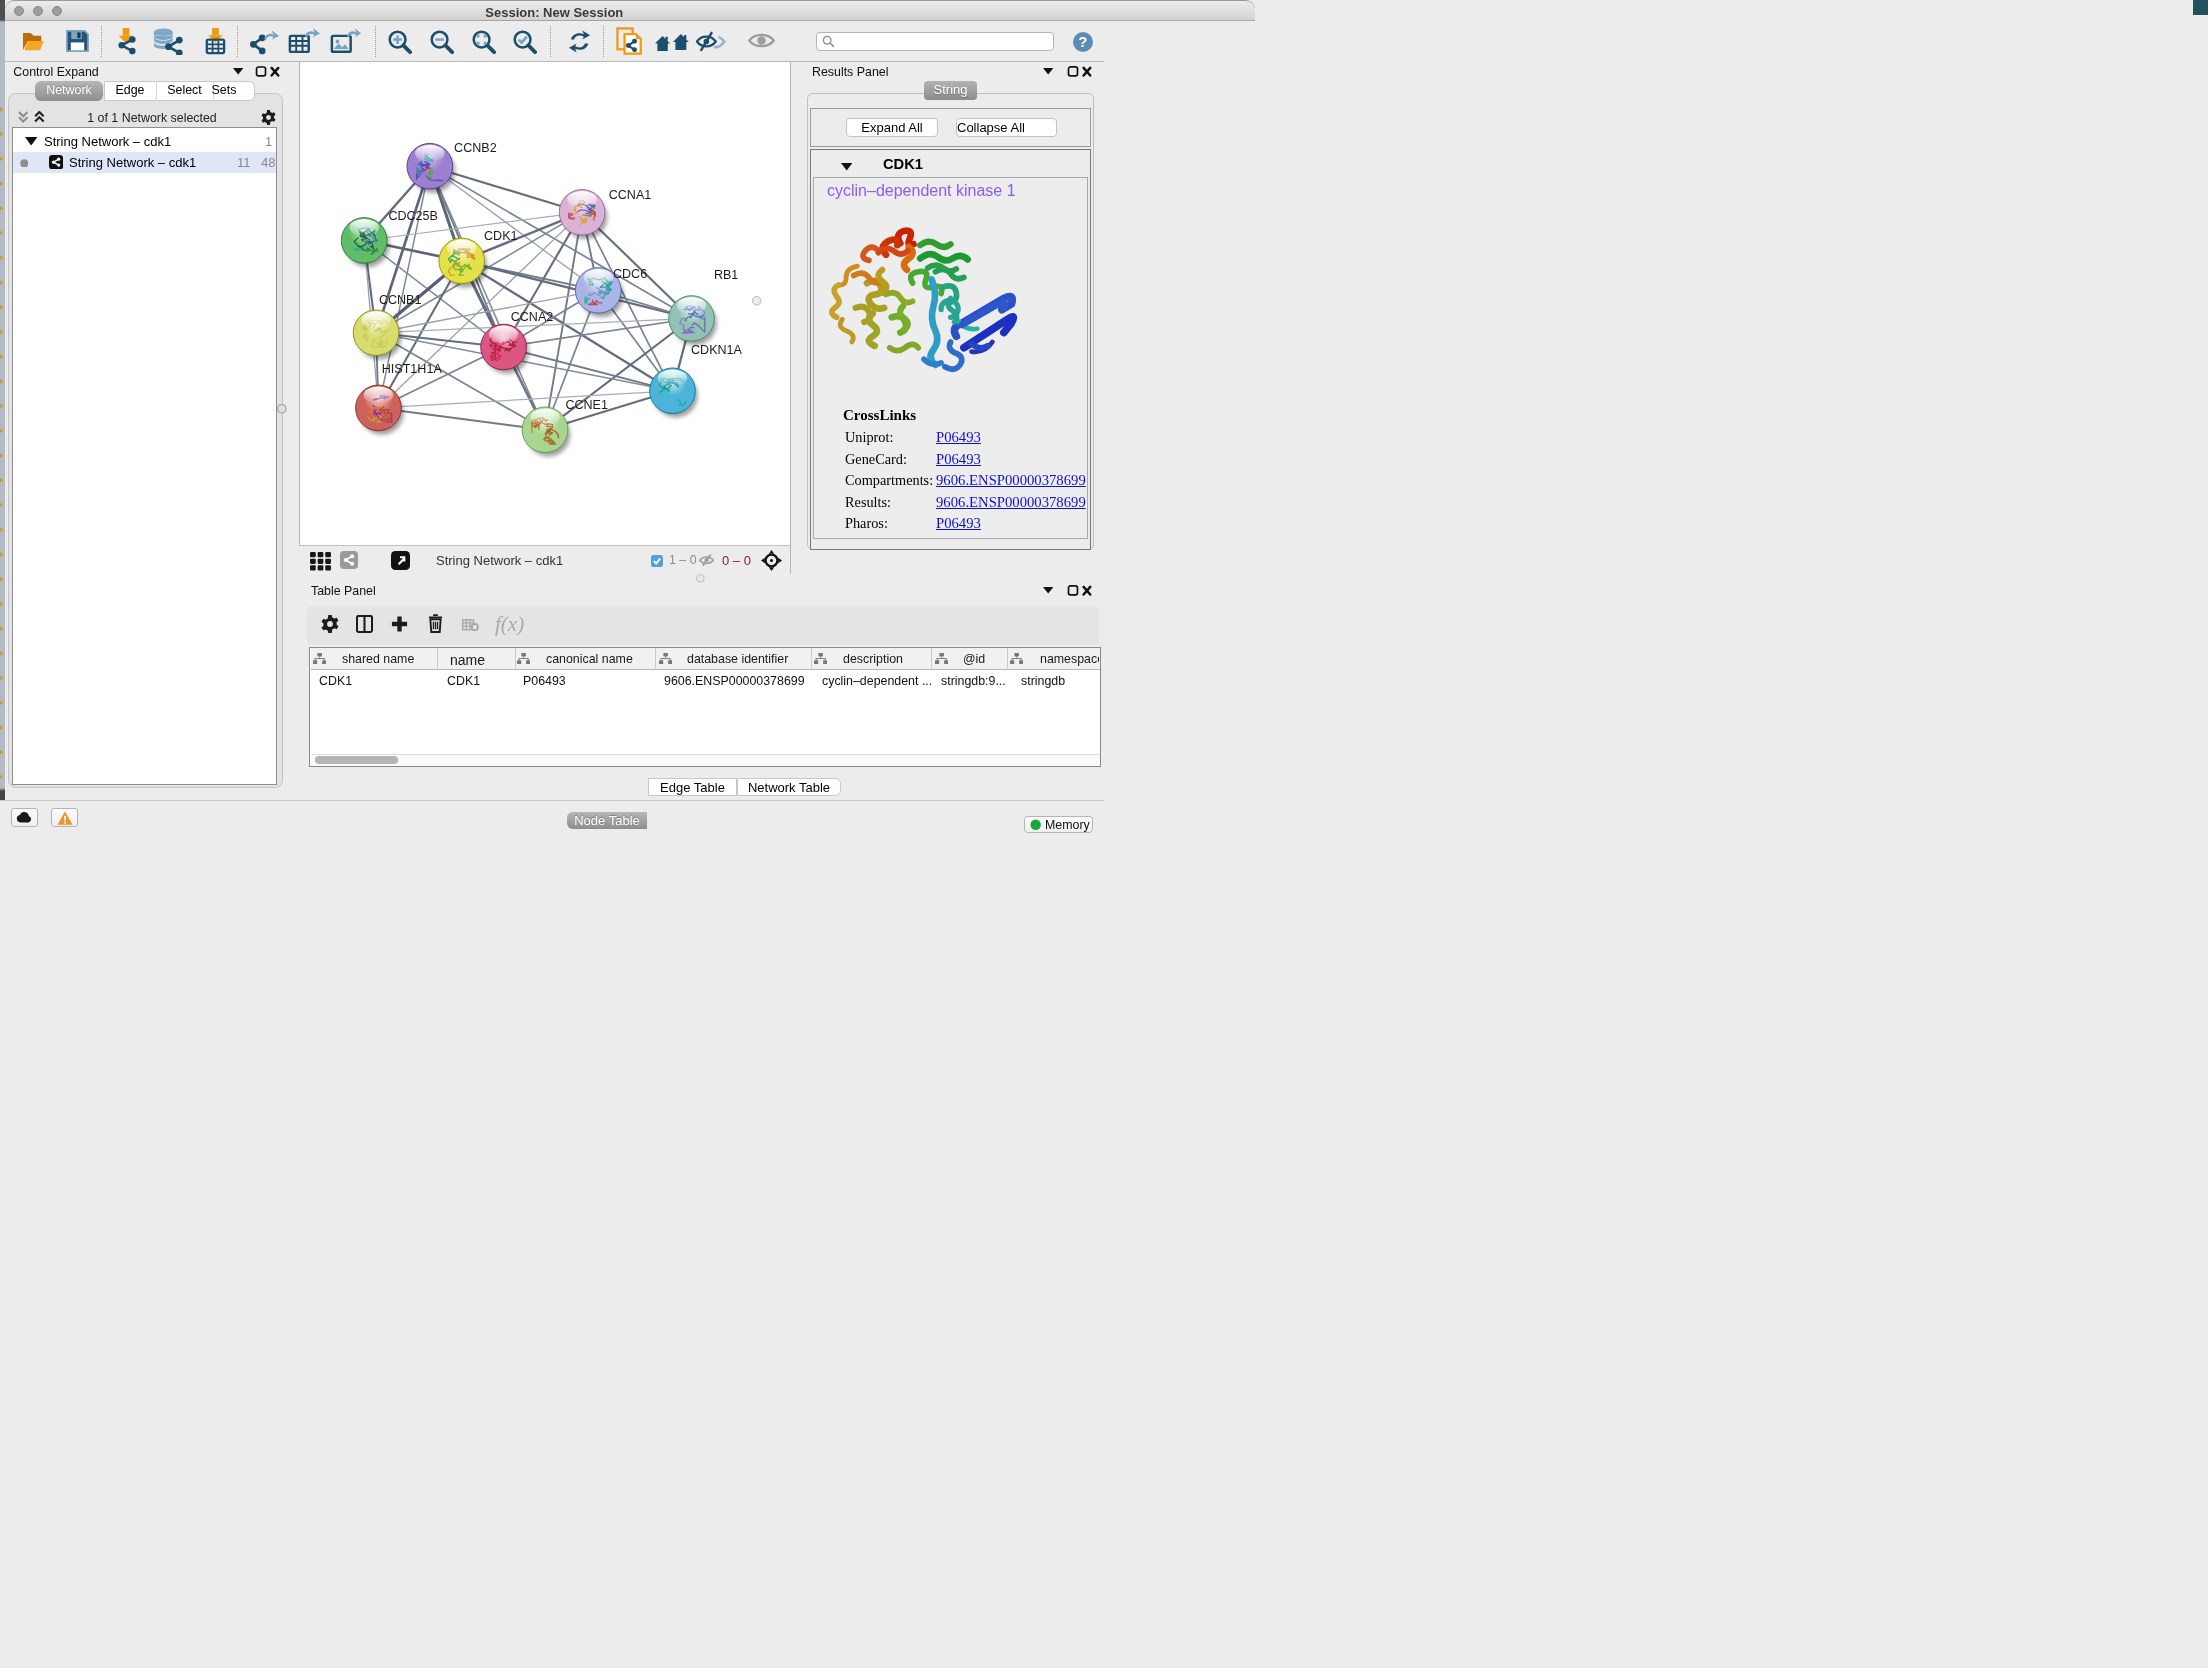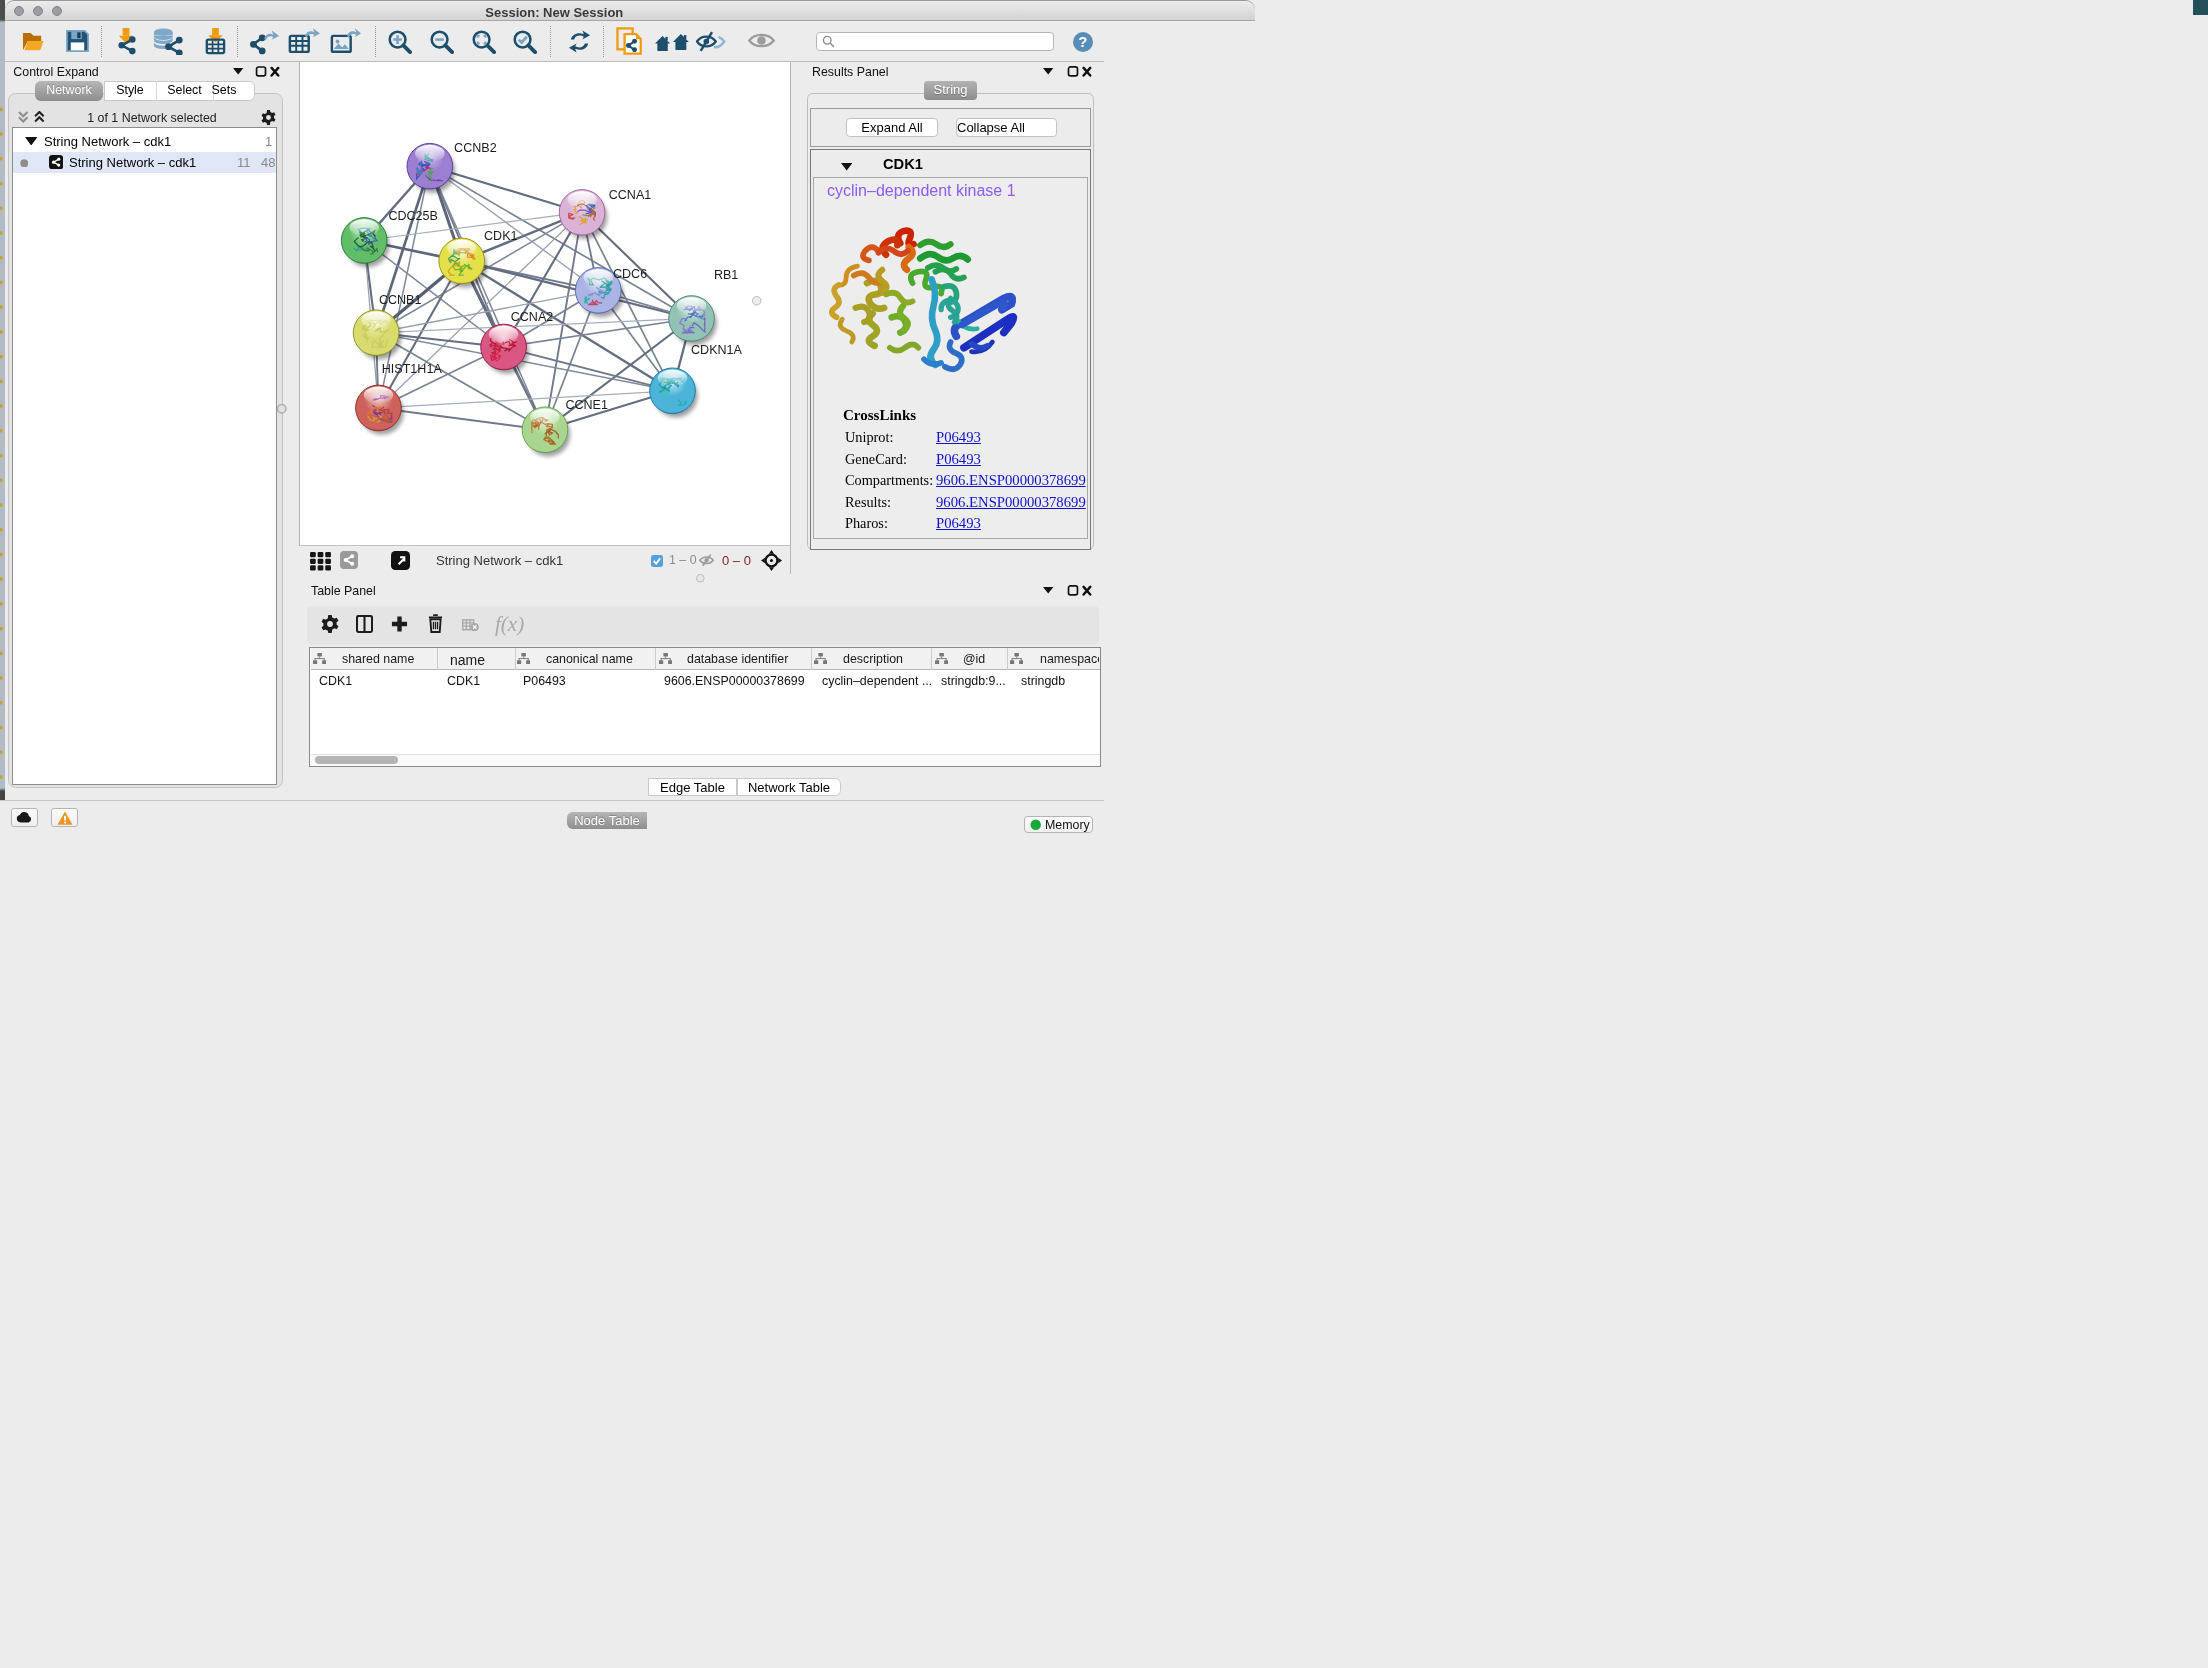--- a/index.html
+++ b/index.html
@@ -208,21 +208,21 @@
   </div>
 <div class="ptitle" style="left:13.3px;top:65px">Control Expand</div>
 <svg class="pctl" style="left:233px;top:66px" width="49" height="11.4" viewBox="0 0 52 12">
     <path d="M0 2 L11 2 L5.5 9 z" fill="#111"></path>
     <rect x="25" y="1" width="9.5" height="9.5" rx="2" fill="none" stroke="#111" stroke-width="1.8"></rect>
     <path d="M41 2 L48 10 M48 2 L41 10" stroke="#111" stroke-width="2.6" stroke-linecap="round"></path>
   </svg>
 <div class="abs" style="z-index:3;left:104px;top:81px;width:151px;height:19.5px;background:#fff;border:1px solid #c9c9c9;border-radius:0 5.7px 5.7px 0"></div>
 <div class="abs" style="z-index:3;left:156px;top:81px;width:1px;height:19.5px;background:#d8d8d8"></div>
 <div class="abs" style="z-index:3;left:213px;top:81px;width:1px;height:19.5px;background:#d8d8d8"></div>
-<div class="tab" style="left:104px;width:52px;top:81px;color:#000">Style</div>
+<div class="tab" style="left:104px;width:52px;top:81px;color:#000">Edge</div>
 <div class="tab" style="left:156px;width:57px;top:81px;color:#000">Select</div>
 <div class="tab" style="left:203px;width:42px;top:81px;color:#000">Sets</div>
 <div class="tab tabsel" style="left:35px;width:68px;top:81px">Network</div>
 <div class="abs" style="left:7.6px;top:93px;width:275px;height:695px;background:#e3e3e3;border:1px solid #c3c3c3;border-radius:7.6px"></div>
 <svg class="abs" style="left:18px;top:111px" width="28.5" height="12.4" viewBox="0 0 30 13">
     <g stroke="#8e8e8e" stroke-width="2.2" fill="none">
       <path d="M1 1 l4.5 4.5 L10 1"></path>
       <path d="M1 6.5 l4.5 4.5 L10 6.5"></path>
     </g>
     <g stroke="#222" stroke-width="2.2" fill="none">

